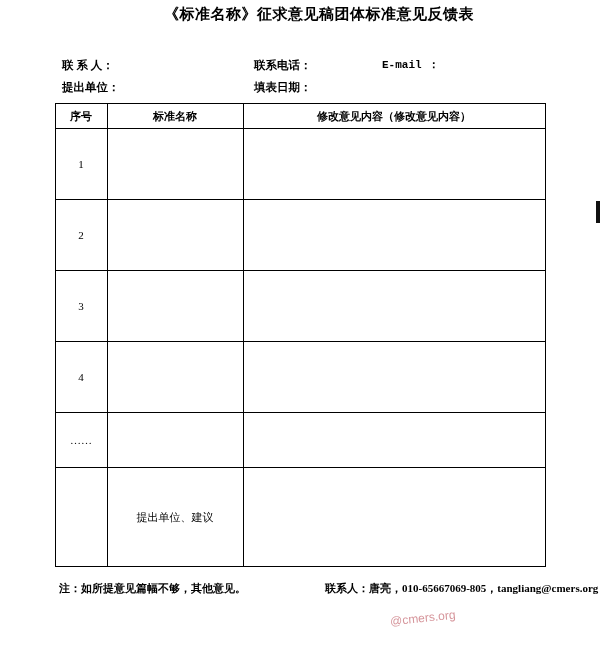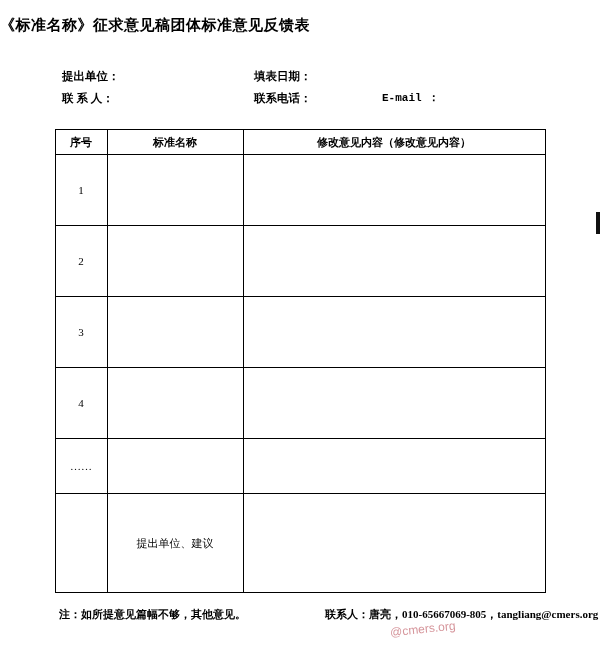--- a/index.html
+++ b/index.html
@@ -15,26 +15,27 @@
     position: relative;
     overflow: hidden;
   }
   .page {
     position: relative;
     width: 600px;
     height: 645px;
     box-sizing: border-box;
   }
   .doc-title {
-    text-align: left;
+    text-align: center;
     font-size: 15px;
     font-weight: bold;
-    margin-top: 16px;
+    margin-top: 5px;
     letter-spacing: 0.5px;
     font-family: "Liberation Serif", "DejaVu Serif", serif;
+    padding-left: 38px;
   }
   .header-fields {
     margin: 30px 0 0 0;
     padding: 0 58px 0 62px;
     font-size: 11.5px;
     font-weight: bold;
     font-family: "Liberation Serif", "DejaVu Serif", serif;
   }
   .hf-row {
     position: relative;
@@ -55,21 +56,21 @@
   .hf-c {
     position: absolute;
     left: 320px;
     top: 0;
     font-family: "Liberation Mono", "DejaVu Sans Mono", monospace;
     font-weight: bold;
     font-size: 11px;
   }
   table.feedback {
     border-collapse: collapse;
-    margin: 20px auto 0 auto;
+    margin: 5px auto 0 auto;
     width: 490px;
     table-layout: fixed;
   }
   table.feedback th,
   table.feedback td {
     border: 1px solid #000000;
     font-size: 11px;
     font-family: "Liberation Serif", "DejaVu Serif", serif;
     padding: 0;
     vertical-align: middle;
@@ -139,28 +140,28 @@
 </style>
 </head>
 <body>
 
 <div class="page">
 
   <div class="doc-title">《标准名称》征求意见稿团体标准意见反馈表</div>
 
   <div class="header-fields">
     <div class="hf-row">
+      <span class="hf-a">联 系 人：</span>
+      <span class="hf-b">联系电话：</span>
+      <span class="hf-c">E-mail ：</span>
+    </div>
+    <div class="hf-row">
       <span class="hf-a">提出单位：</span>
       <span class="hf-b">填表日期：</span>
       <span class="hf-c"></span>
-    </div>
-    <div class="hf-row">
-      <span class="hf-a">联 系 人：</span>
-      <span class="hf-b">联系电话：</span>
-      <span class="hf-c">E-mail ：</span>
     </div>
   </div>
 
   <table class="feedback">
     <colgroup>
       <col class="col-no">
       <col class="col-clause">
       <col class="col-content">
     </colgroup>
     <thead>

